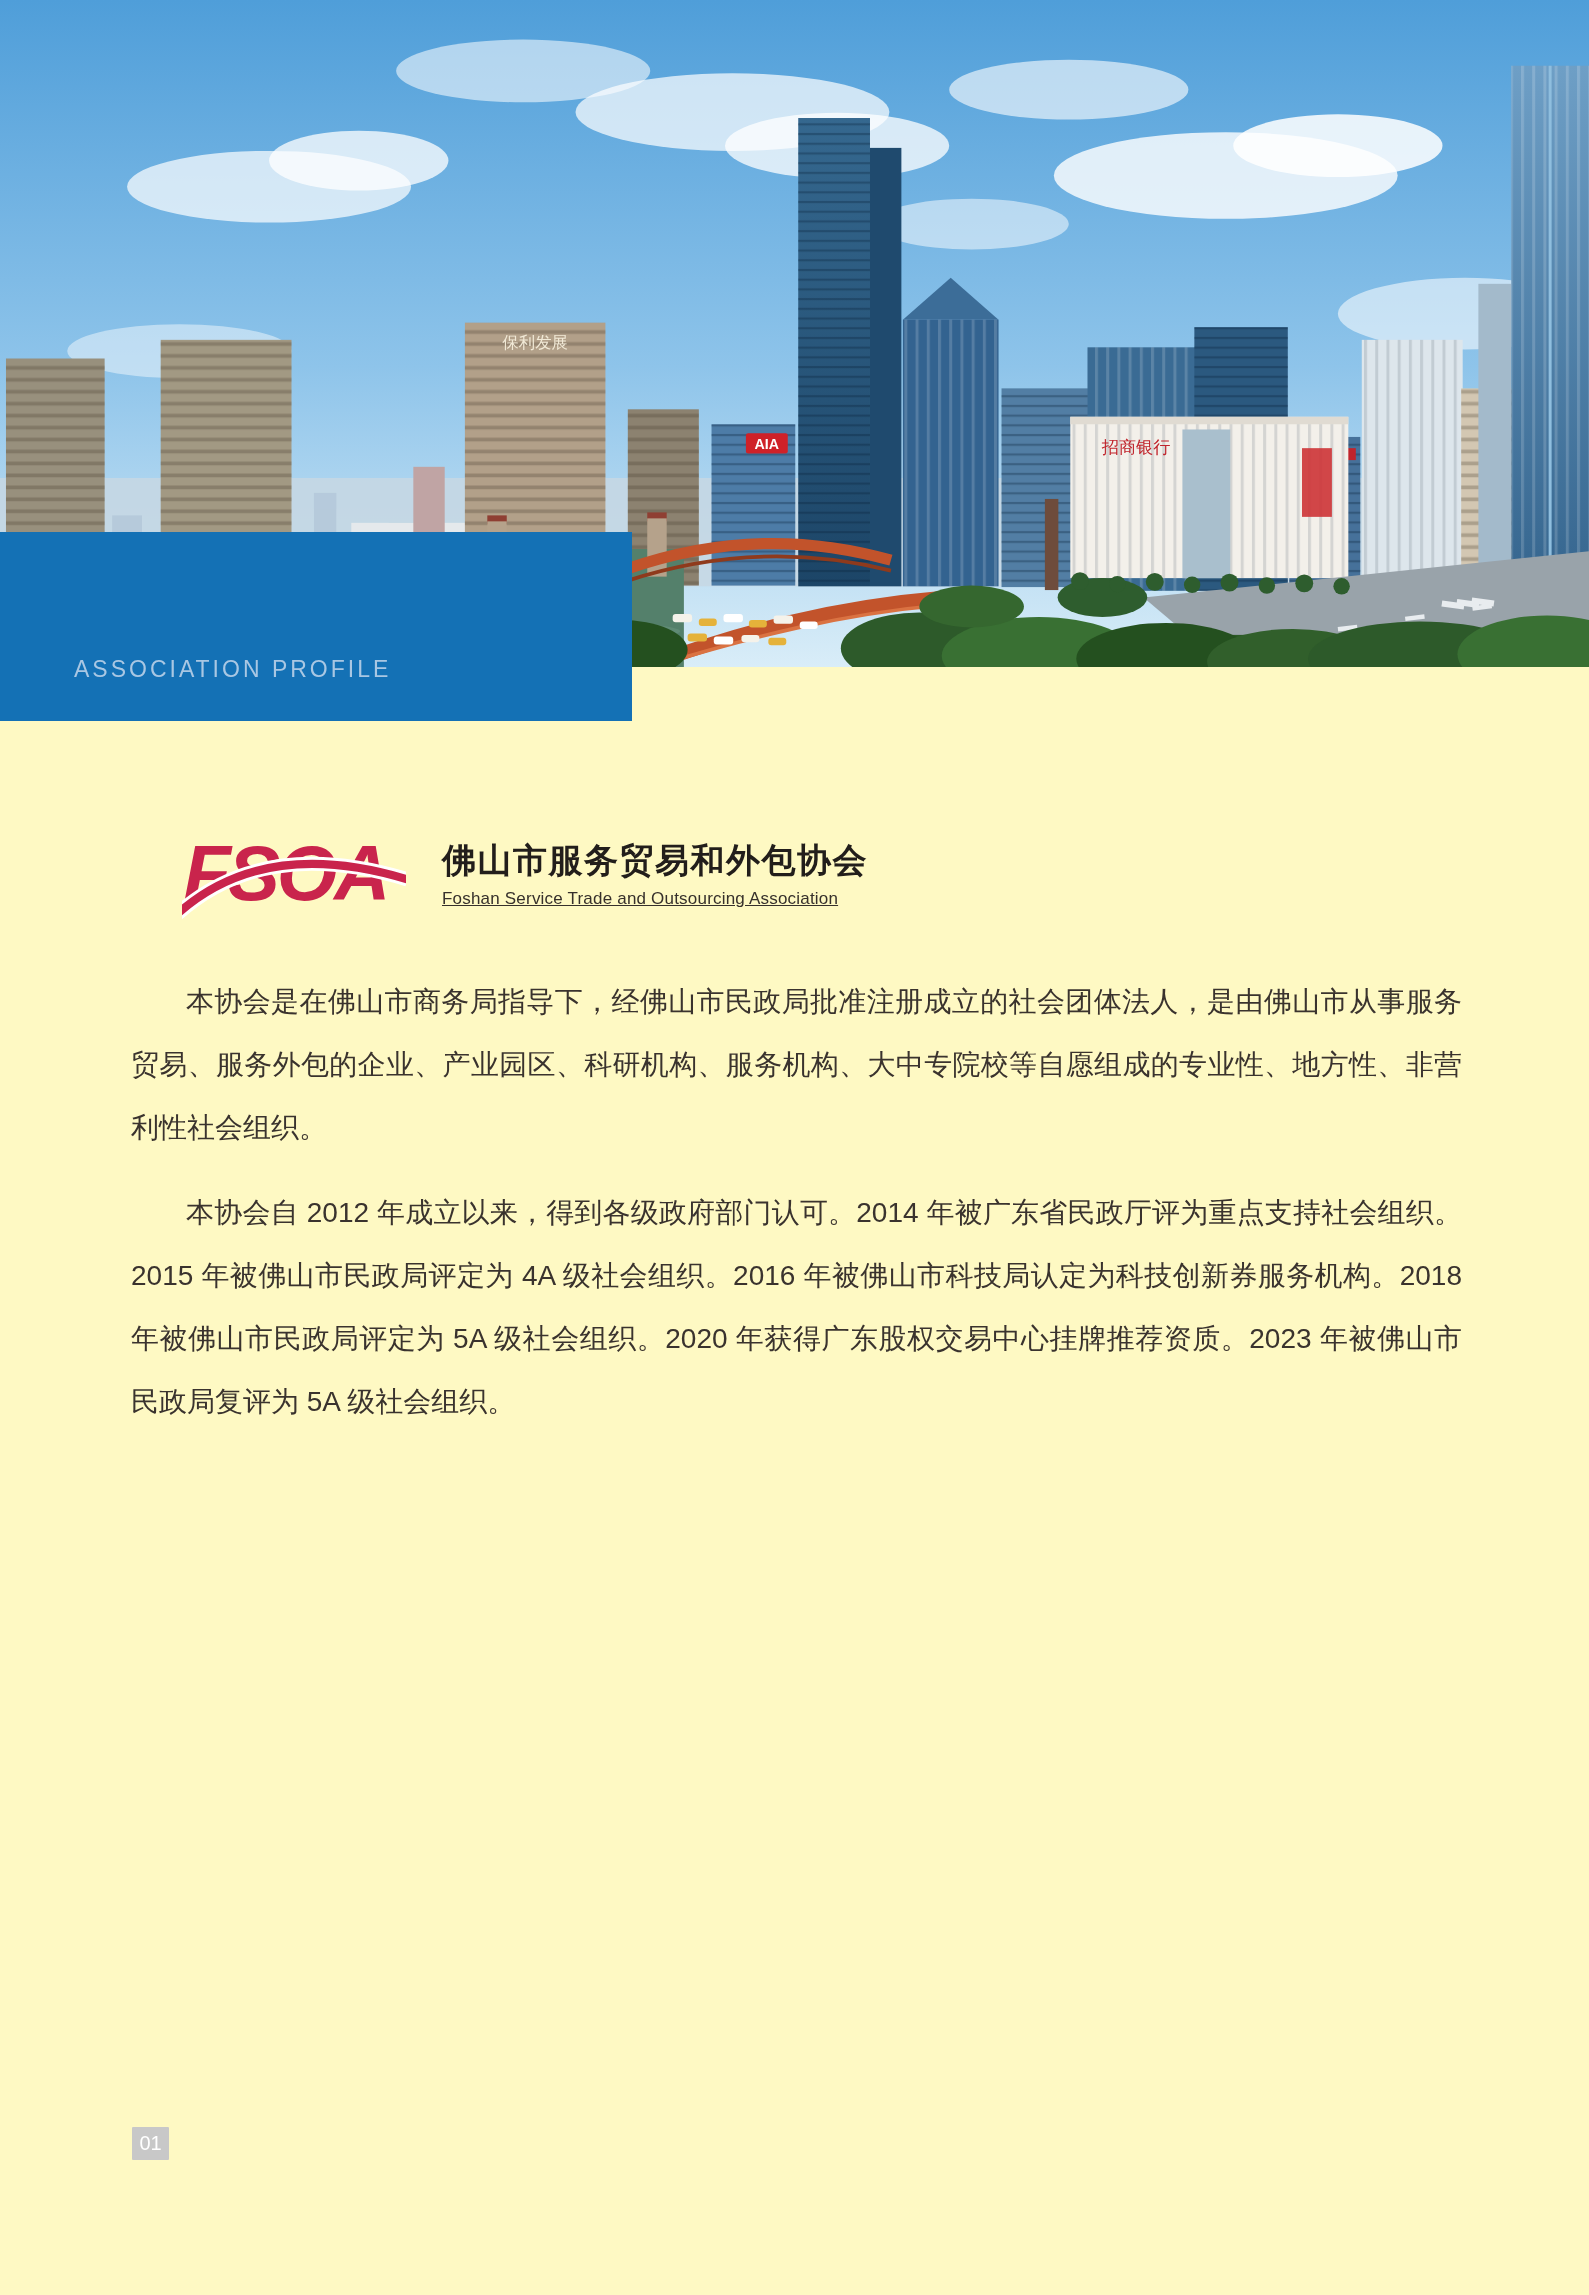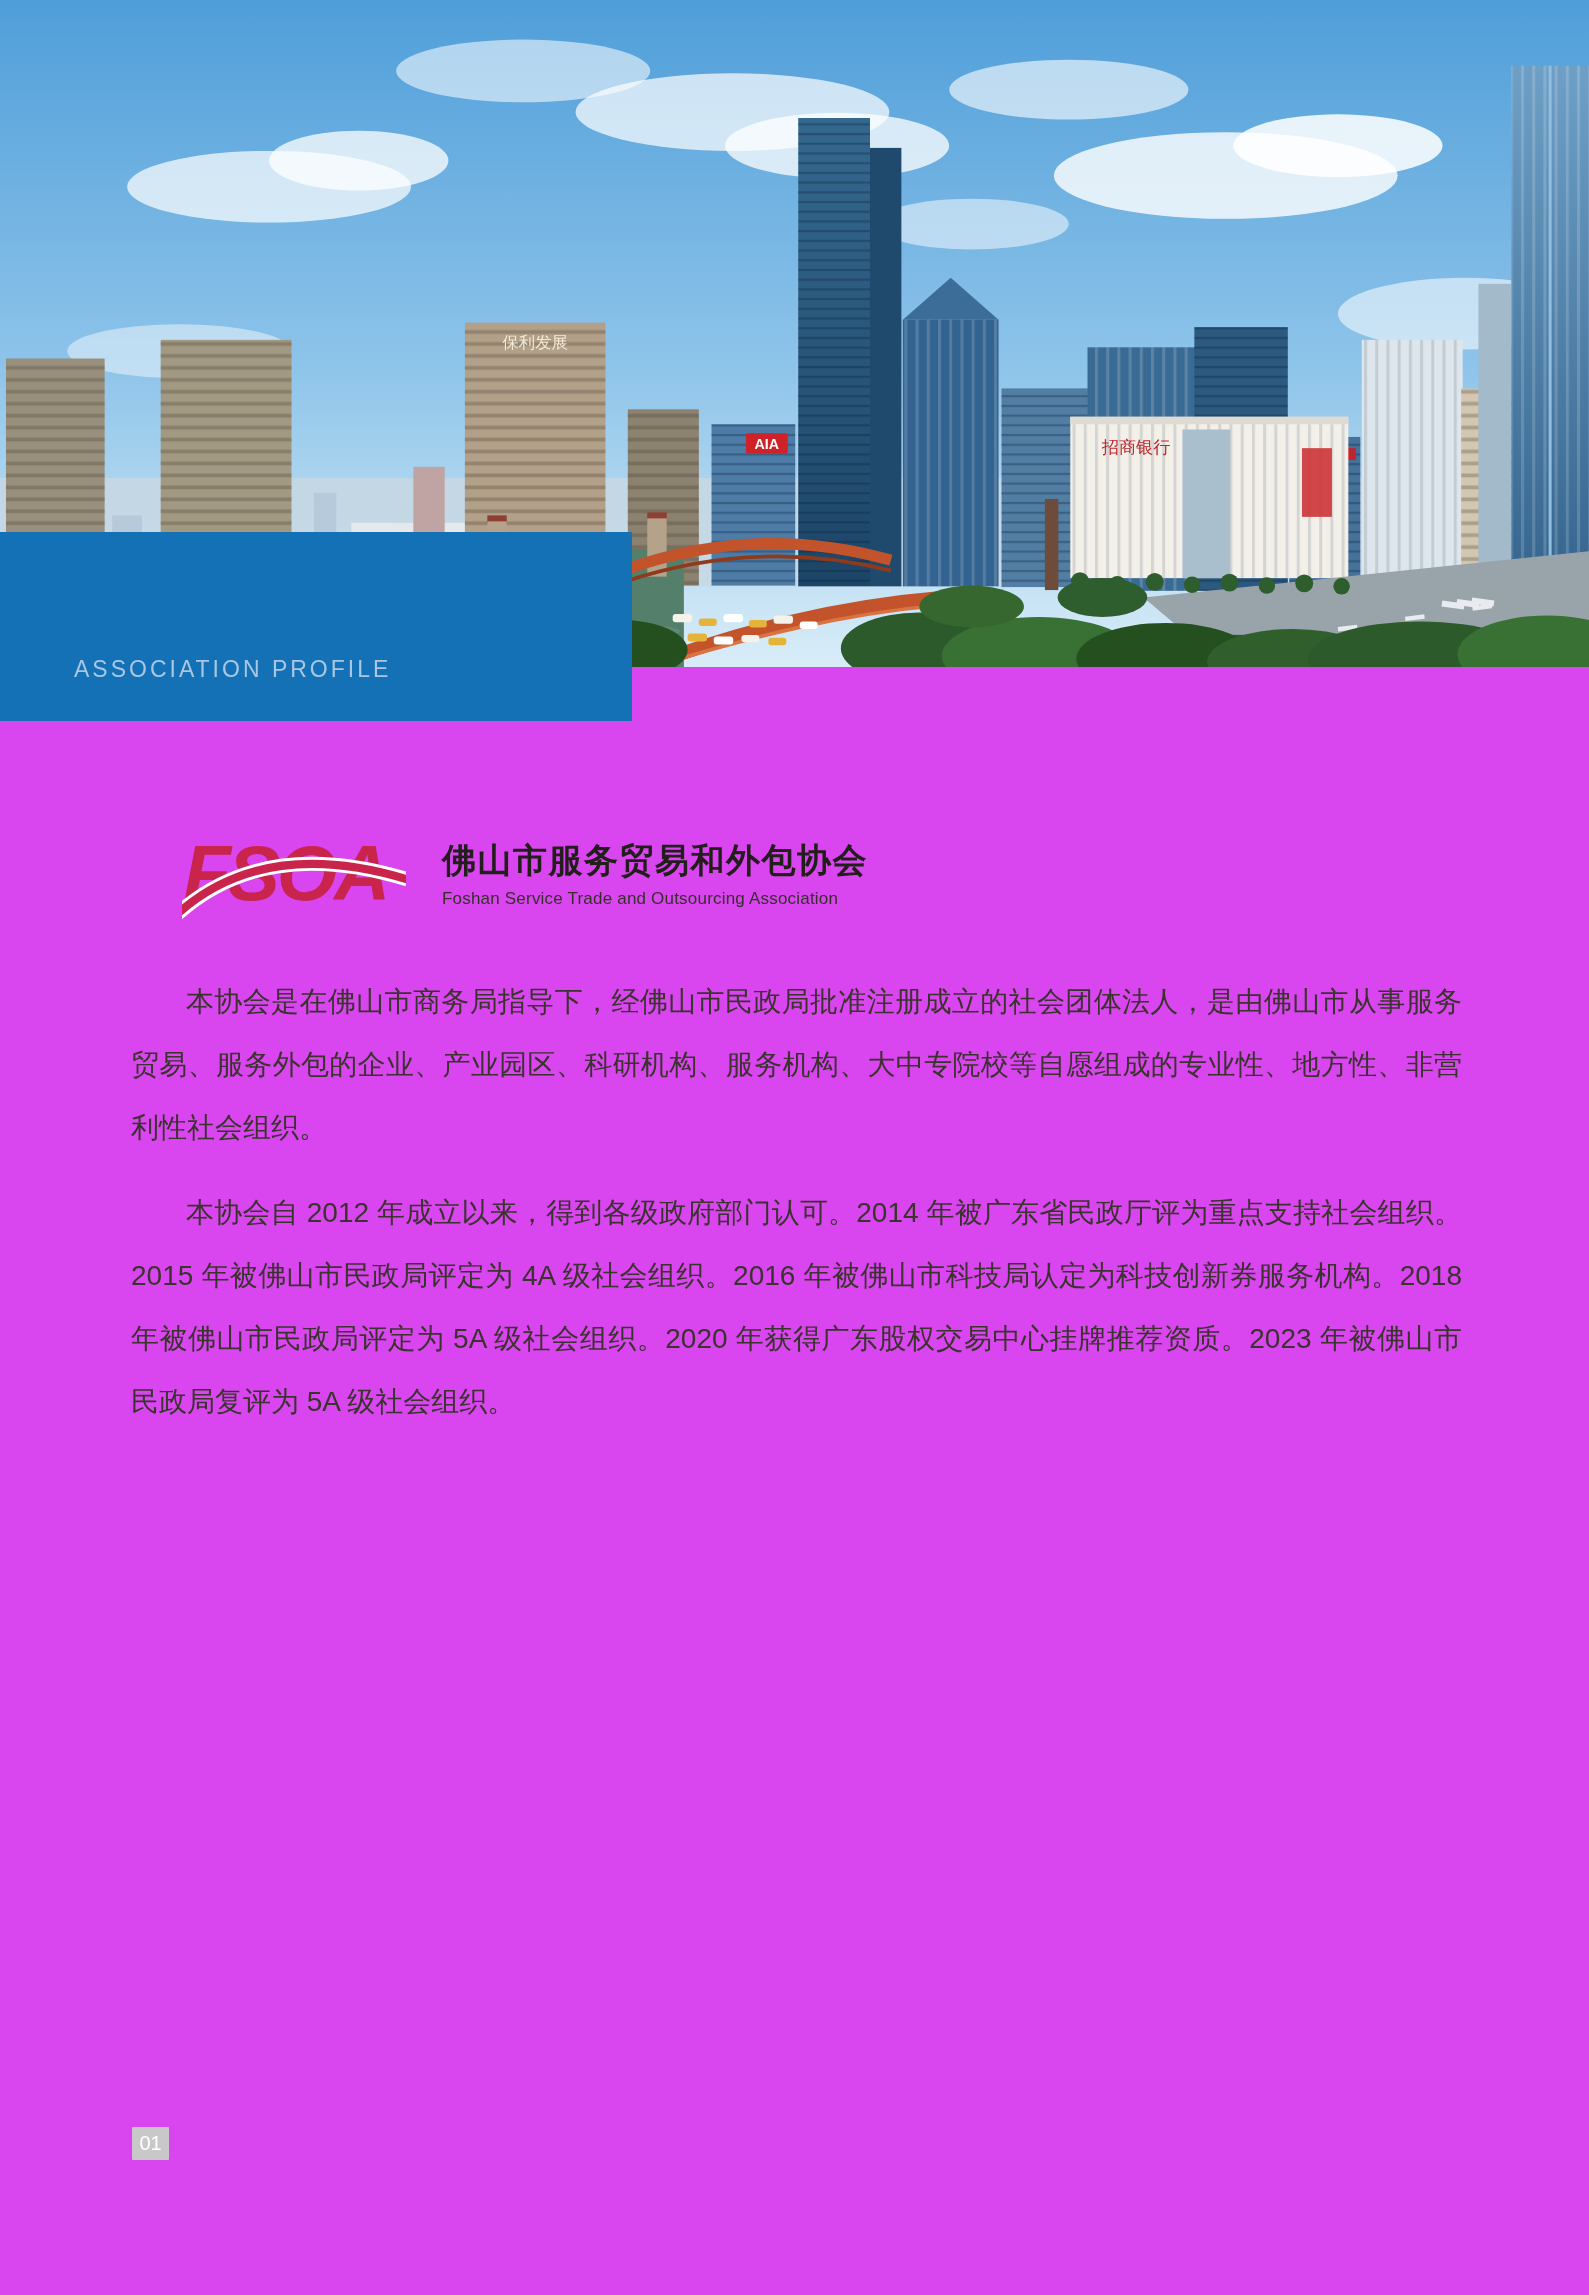--- a/index.html
+++ b/index.html
@@ -1,17 +1,17 @@
 <!DOCTYPE html>
 <html style="font-size:12px"><head>
 <meta charset="utf-8">
 <style>
   html,body { margin:0; padding:0; background:#ffffff; }
   .page {
-    position:relative; width:1589px; height:2295px; background:#d946ef;
+    position:relative; width:1589px; height:2295px; background:#fef9c3;
     overflow:hidden; font-family:"Liberation Sans", sans-serif;
   }
   .photo { position:absolute; left:0; top:0; width:1589px; height:667px; }
   .photo svg { display:block; width:1589px; height:667px; }
 
   .banner {
     position:absolute; left:0; top:532px; width:632px; height:189px;
     background:#1471b5;
   }
   .banner-title {
@@ -23,21 +23,21 @@
     font-size:23px; color:#a9c7e3; letter-spacing:3px; font-weight:400;
   }
 
   .logo-row {
     position:absolute; left:182px; top:824px;
     display:flex; align-items:center;
   }
   .logo-mark svg { display:block; }
   .logo-names { margin-left:36px; }
   .name-zh { font-size:34px; color:#221e1b; letter-spacing:1.5px; font-weight:600; }
-  .name-en { font-size:17px; color:#36302b; margin-top:5.2px; letter-spacing:0.2px; }
+  .name-en { font-size:17px; color:#36302b; margin-top:5.2px; letter-spacing:0.2px;text-decoration:underline; }
 
   .content {
     position:absolute; left:131px; top:970px; width:1331px;
     font-size:28px; line-height:63px; color:#3a332e; text-align:justify;
   }
   .content p { margin:0 0 22px 0; text-indent:55px; }
 
   .badge {
     position:absolute; left:132px; top:2127px; width:37px; height:33px;
     background:#c8c8c8; border-radius:1px; color:#ffffff; font-size:20px;

